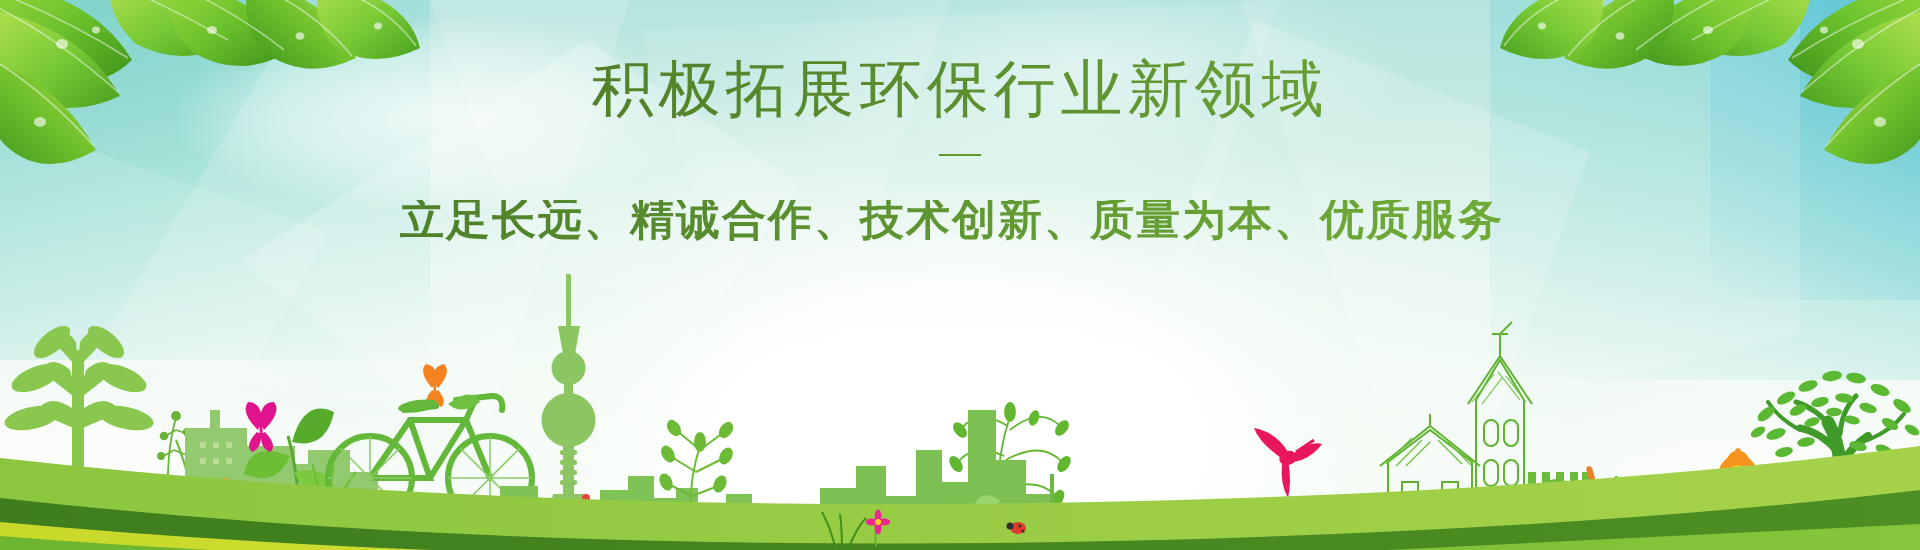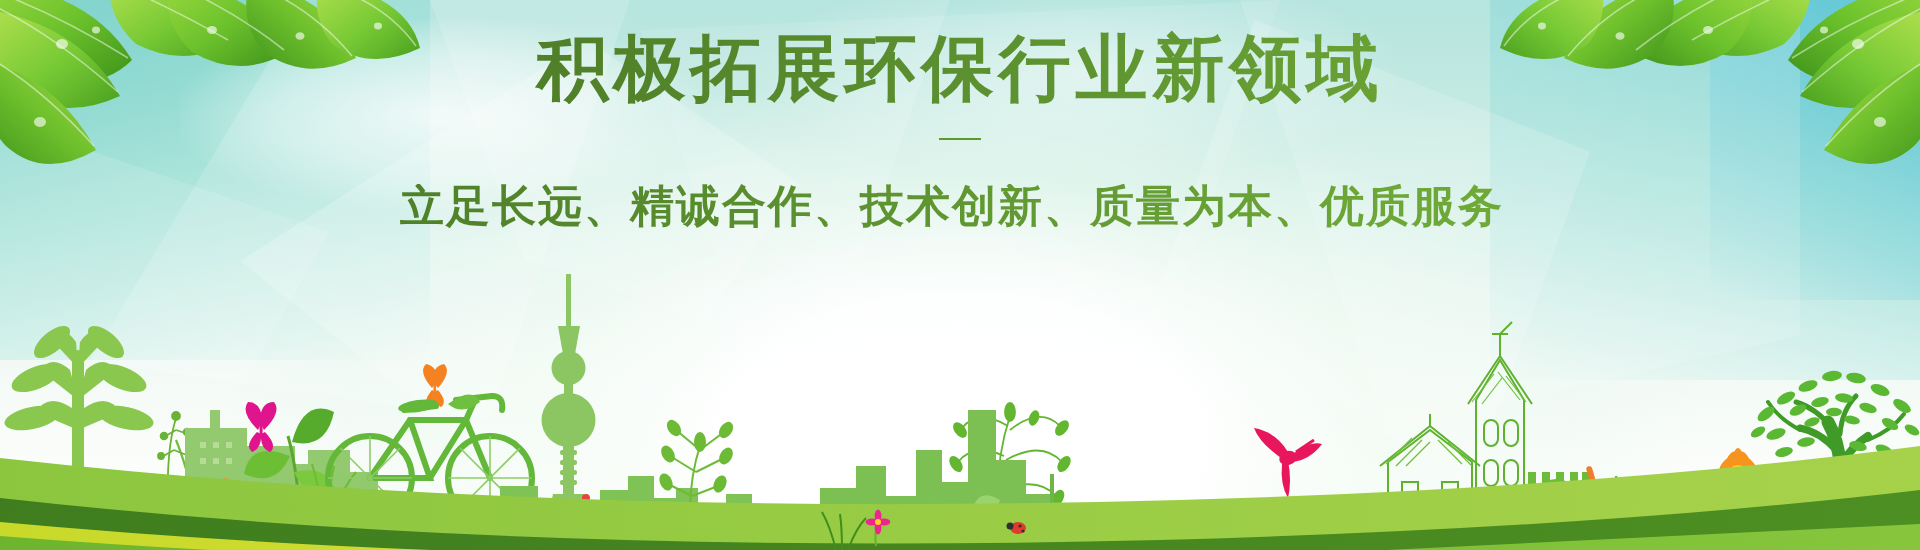--- a/index.html
+++ b/index.html
@@ -51,24 +51,24 @@
     background:radial-gradient(ellipse at 50% 50%, rgba(255,255,255,.78) 0%, rgba(255,255,255,.42) 44%, rgba(255,255,255,0) 74%);
   }
   .cloud2{
     position:absolute;left:760px;top:0;width:640px;height:180px;
     background:radial-gradient(ellipse at 50% 40%, rgba(255,255,255,.55) 0%, rgba(255,255,255,0) 72%);
   }
 
   
   .content{position:absolute;left:0;right:0;top:0;text-align:center;}
   .headline{
-    margin:0;padding-top:32px;
+    margin:0;padding-top:58px;
     font-family:"DejaVu Serif","Liberation Serif",serif;
-    font-weight:700;
-    font-size:72px;
+    font-weight:400;
+    font-size:62px;
     letter-spacing:5px;
     line-height:1;
     background:linear-gradient(100deg,#3f6f23 0%,#4d7c27 24%,#5c9130 52%,#6da636 78%,#78b33c 100%);
     -webkit-background-clip:text;background-clip:text;
     color:transparent;-webkit-text-fill-color:transparent;
     text-shadow:none;
   }
   .subhead{
     margin:22px 0 0 0;
     font-family:"DejaVu Serif","Liberation Serif",serif;
@@ -78,21 +78,21 @@
     background:linear-gradient(100deg,#4a7a27 0%,#5a9030 45%,#6aa436 75%,#74ae3b 100%);
     -webkit-background-clip:text;background-clip:text;
     color:transparent;-webkit-text-fill-color:transparent;
   }
   .divider{
     width:42px;height:2px;margin:34px auto 0 auto;
     background:#5d9a2c;
   }
   .slogan{
     margin:44px 16px 0 0;
-    font-family:Liberation Sans, sans-serif;
+    font-family:Liberation Mono, monospace;
     font-weight:700;
     font-size:44px;
     letter-spacing:2px;
     line-height:1;
     background:linear-gradient(100deg,#3d6b22 0%,#4f8129 22%,#5e9531 48%,#6da837 74%,#79b43d 100%);
     -webkit-background-clip:text;background-clip:text;
     color:transparent;-webkit-text-fill-color:transparent;
   }
 
   

